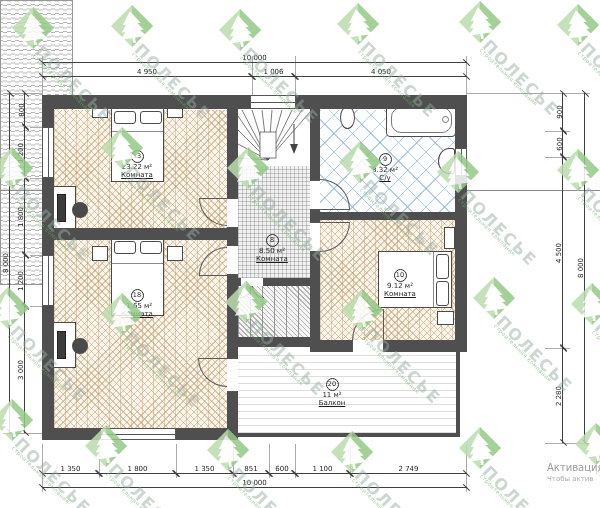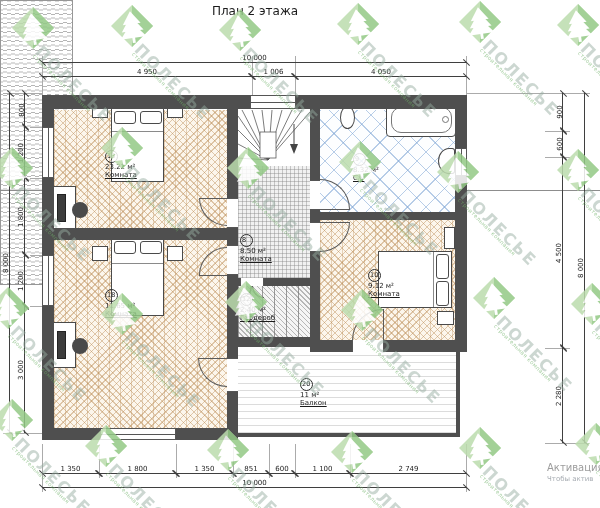--- a/index.html
+++ b/index.html
@@ -43,21 +43,21 @@
     background-size:8px 9px;background-position:0 0,4px 4.5px;z-index:1}
   
   .furn{position:absolute;background:#fff;border:1px solid #4a4a4a;box-sizing:border-box;z-index:2}
   .pillow{position:absolute;background:#fff;border:1px solid #4a4a4a;border-radius:3px;box-sizing:border-box;z-index:2}
   .dark{background:#3c3c3c;border-color:#222}
   .chair{position:absolute;width:16px;height:16px;background:#4a4a4a;border-radius:50%;z-index:2}
   .bline{position:absolute;left:0;right:0;border-top:1px solid #8a8a8a}
   .blinev{position:absolute;top:0;bottom:0;border-left:1px solid #8a8a8a}
   .svgf{position:absolute;z-index:2}
   
-  .rl{position:absolute;width:64px;margin-left:-32px;text-align:left;color:#1c1c1c;z-index:6;line-height:1.15}
+  .rl{position:absolute;width:64px;margin-left:-32px;text-align:center;color:#1c1c1c;z-index:6;line-height:1.15}
   .rl .num{display:inline-block;min-width:9px;height:9px;line-height:9px;border:1px solid #2b2b2b;border-radius:50%;font-size:6.5px;padding:1px}
   .rl .area{font-size:7px}
   .rl .nm{font-size:7px;text-decoration:underline}
   
   .dh{position:absolute;border-top:1px solid #3f3f3f;height:0;z-index:6}
   .dh .dl{position:absolute;left:0;right:0;top:-9px;text-align:center;font-size:7px;color:#222;white-space:nowrap}
   .dh::before,.dh::after{content:"";position:absolute;width:9px;height:1px;background:#3f3f3f;top:-1px}
   .dh::before{left:-4px;transform:rotate(45deg)}
   .dh::after{right:-4px;transform:rotate(45deg)}
   .dv{position:absolute;border-left:1px solid #3f3f3f;width:0;z-index:6}
@@ -76,21 +76,20 @@
     font-size:5.5px;letter-spacing:.4px;color:rgba(112,178,104,.62);white-space:nowrap}
   .activation{position:absolute;left:547px;top:462px;z-index:50;color:#9c9c9c;white-space:nowrap}
   .activation .a1{font-size:10px}
   .activation .a2{font-size:7px;color:#a8adb3;margin-top:2px}
 </style>
 </head>
 <body>
 
 <div class="stage">
 
-  <div class="title">План 2 этажа</div>
 
   <div class="floor parquet" style="left:54px;top:110px;width:173px;height:118px"></div>
   <div class="floor parquet" style="left:54px;top:240px;width:173px;height:188px"></div>
   <div class="floor parquet" style="left:320px;top:220px;width:135px;height:120px"></div>
   <div class="floor bathtile" style="left:320px;top:110px;width:135px;height:102px"></div>
   <div class="floor corrtile" style="left:238px;top:166px;width:72px;height:112px"></div>
   <div class="floor wardtile" style="left:238px;top:286px;width:72px;height:51px"></div>
   <div class="floor deck" style="left:231px;top:352px;width:225px;height:81px"></div>
 
   <div class="roof" style="left:467px;top:158px;width:73px;height:285px">
@@ -227,25 +226,20 @@
   </div>
   <div class="rl" style="left:385px;top:147px">
     <div><span class="num">9</span></div>
     <div class="area">8.32 м²</div>
     <div class="nm">С/у</div>
   </div>
   <div class="rl" style="left:400px;top:263px">
     <div><span class="num">10</span></div>
     <div class="area">9.12 м²</div>
     <div class="nm">Комната</div>
-  </div>
-  <div class="rl" style="left:272px;top:287px">
-    <div><span class="num">12</span></div>
-    <div class="area">2.40 м²</div>
-    <div class="nm">Гардероб</div>
   </div>
   <div class="rl" style="left:332px;top:372px">
     <div><span class="num">20</span></div>
     <div class="area">11 м²</div>
     <div class="nm">Балкон</div>
   </div>
 
   <div class="dh" style="left:42px;top:62px;width:425px">
       <span class="dl">10 000</span>
     </div>

